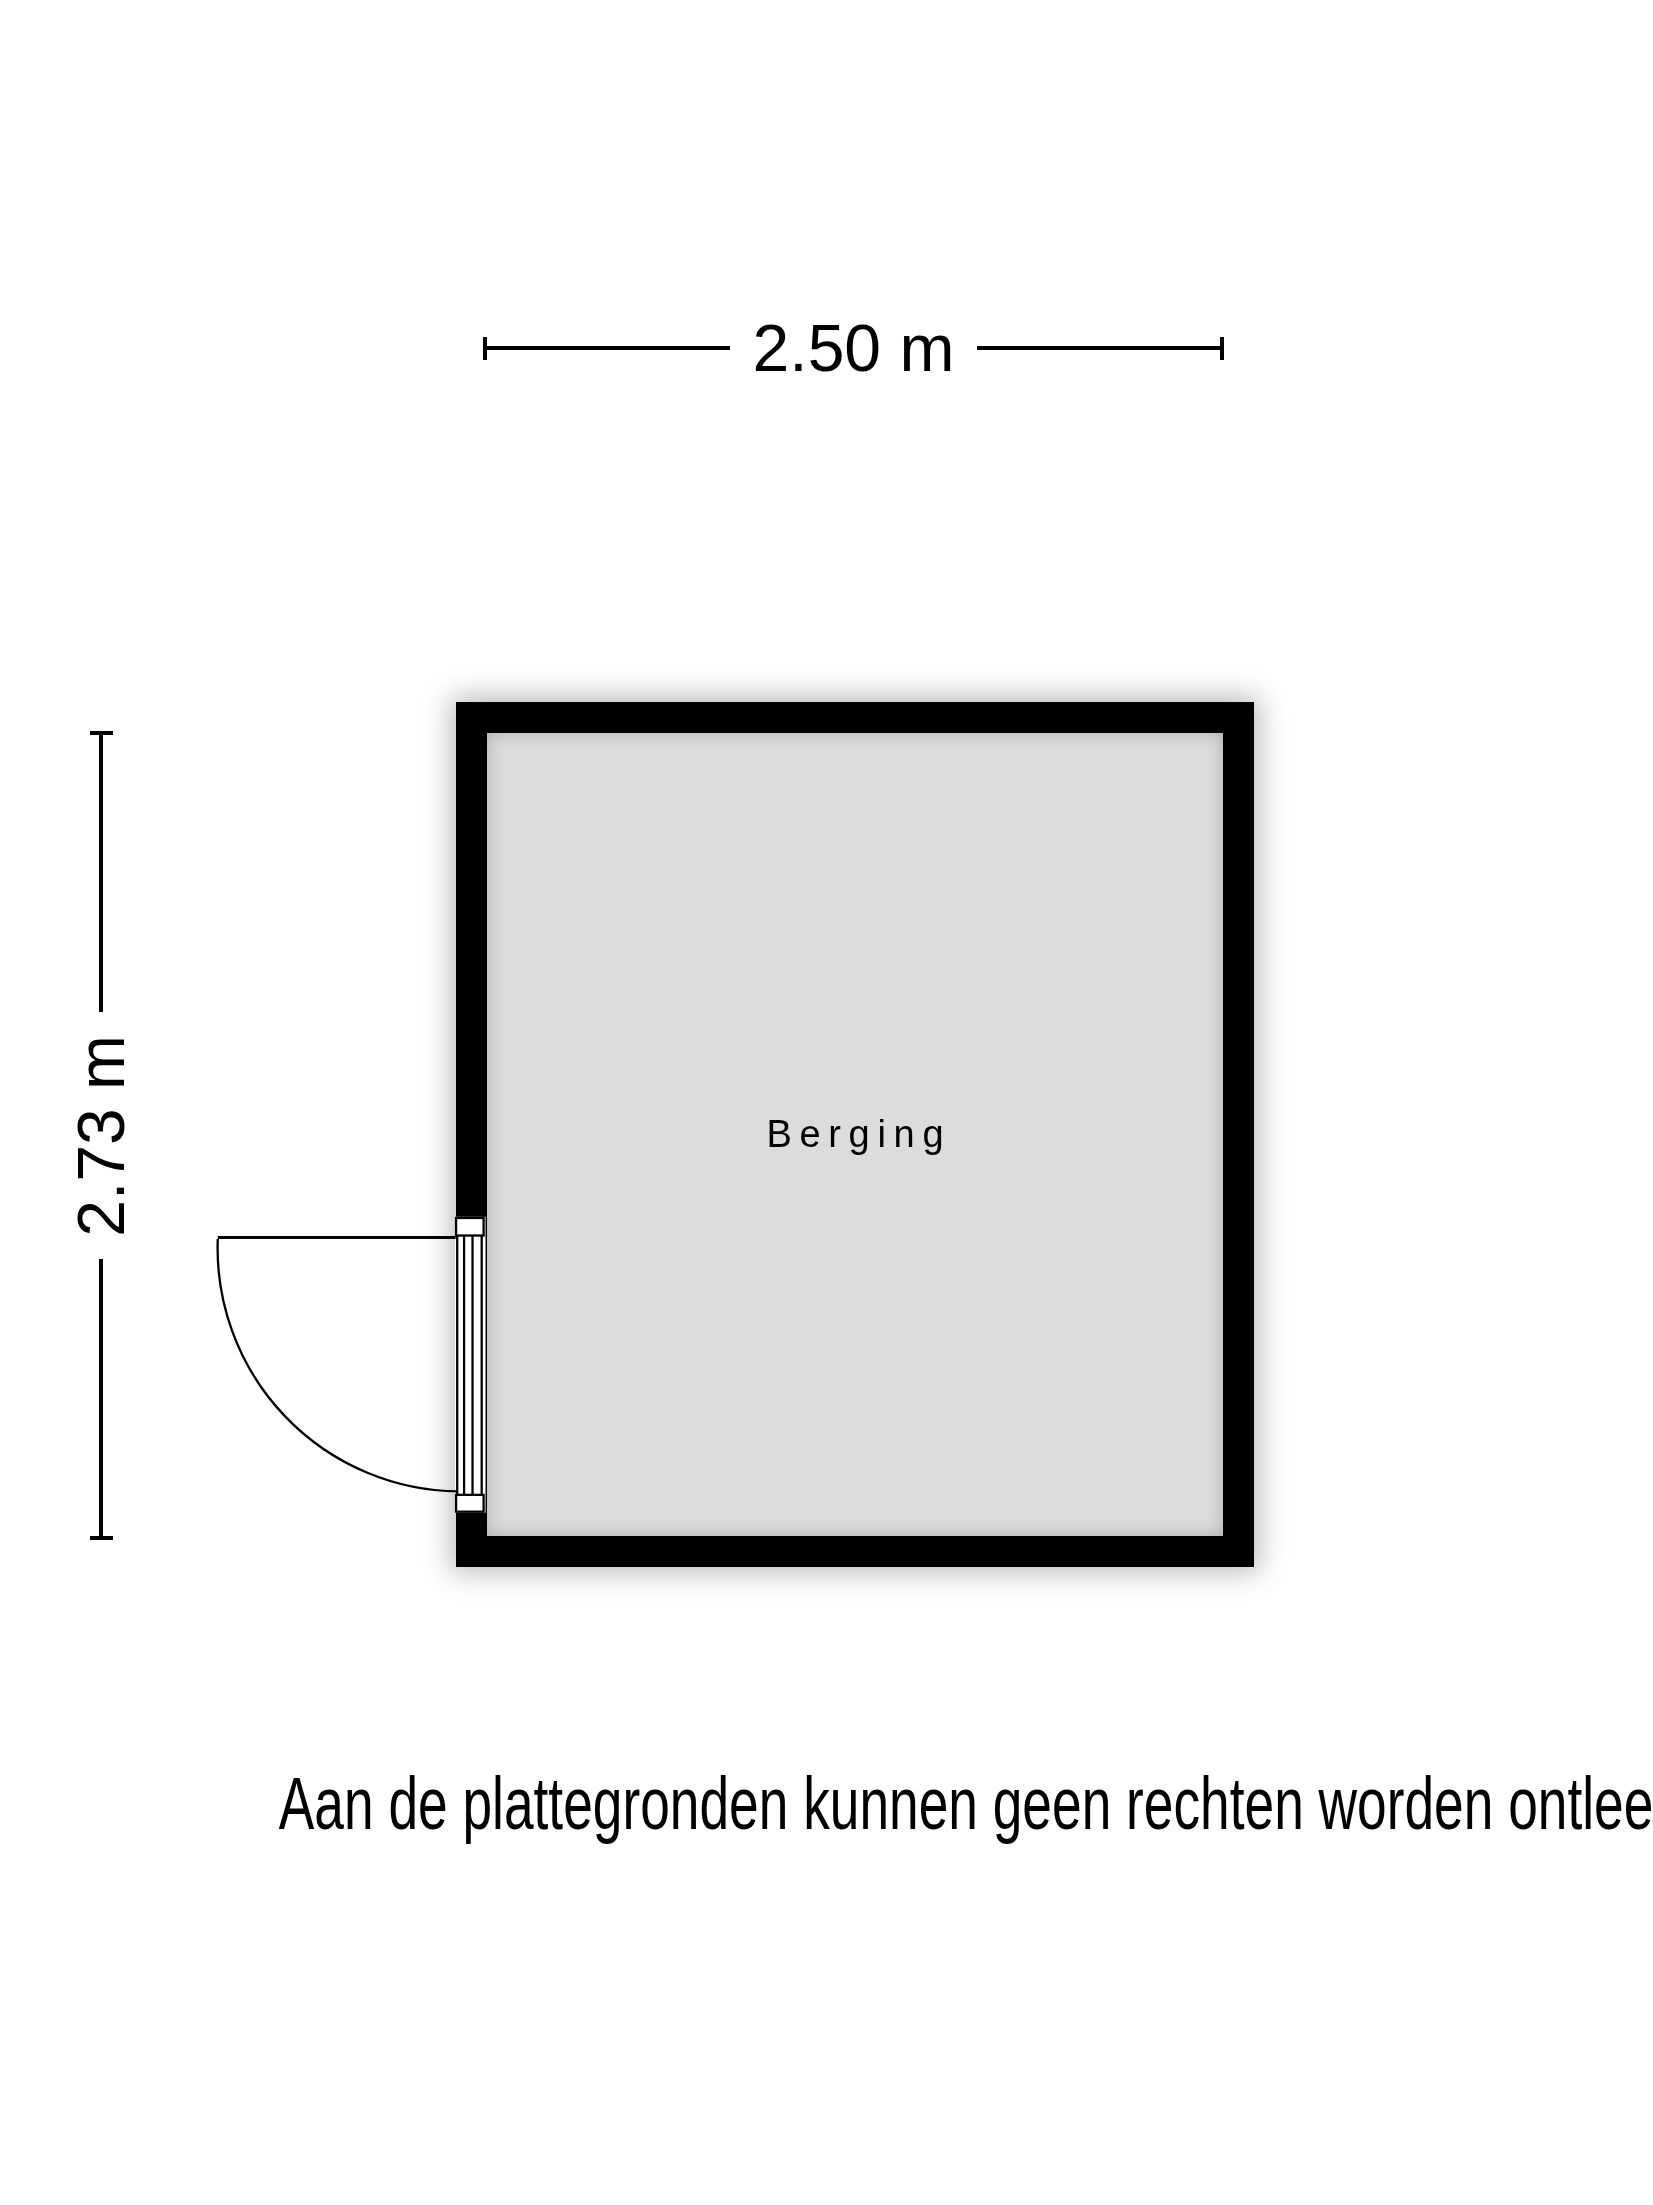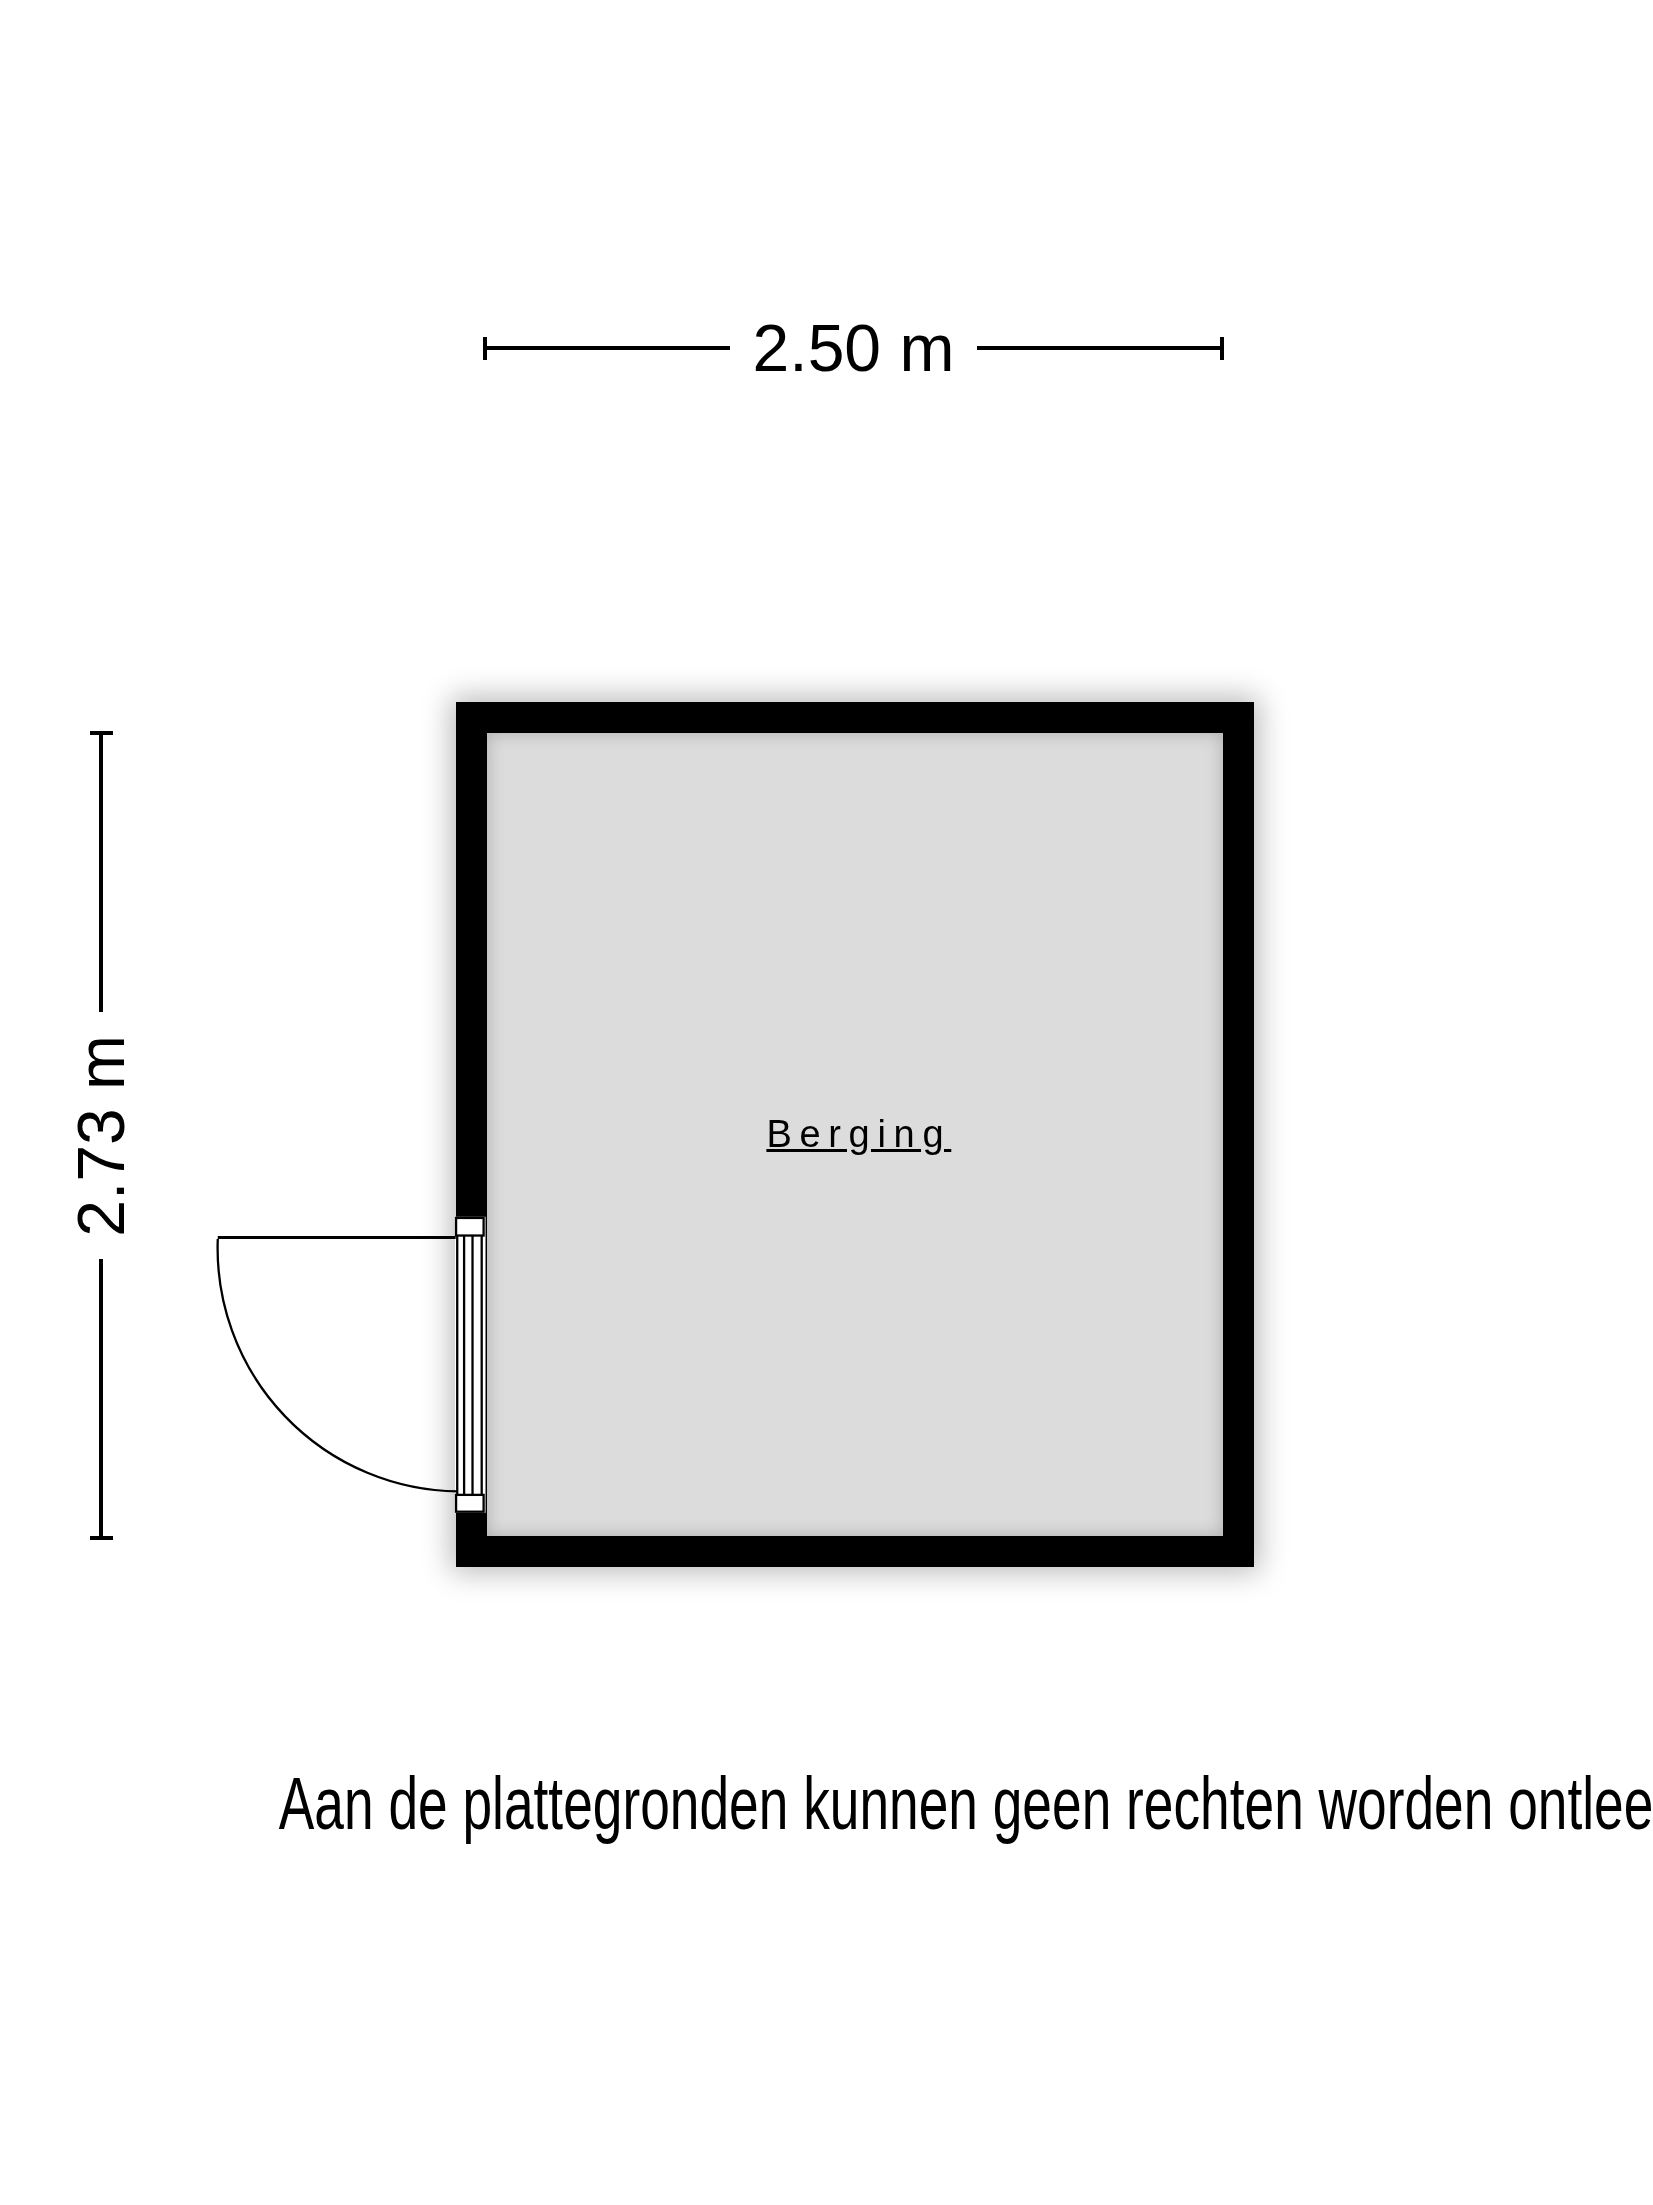--- a/index.html
+++ b/index.html
@@ -97,21 +97,20 @@
     box-shadow: inset 0 0 17px rgba(0,0,0,0.22);
     display: flex;
     align-items: center;
     justify-content: center;
   }
   .room-label {
     font-size: 38px;
     letter-spacing: 7.7px;
     margin-right: -7.7px; 
     white-space: nowrap;
-    text-decoration: underline;
   }
 
   
   .door-svg {
     position: absolute;
     left: 191px;
     top: 1195px;
     width: 306px;
     height: 345px;
   }

